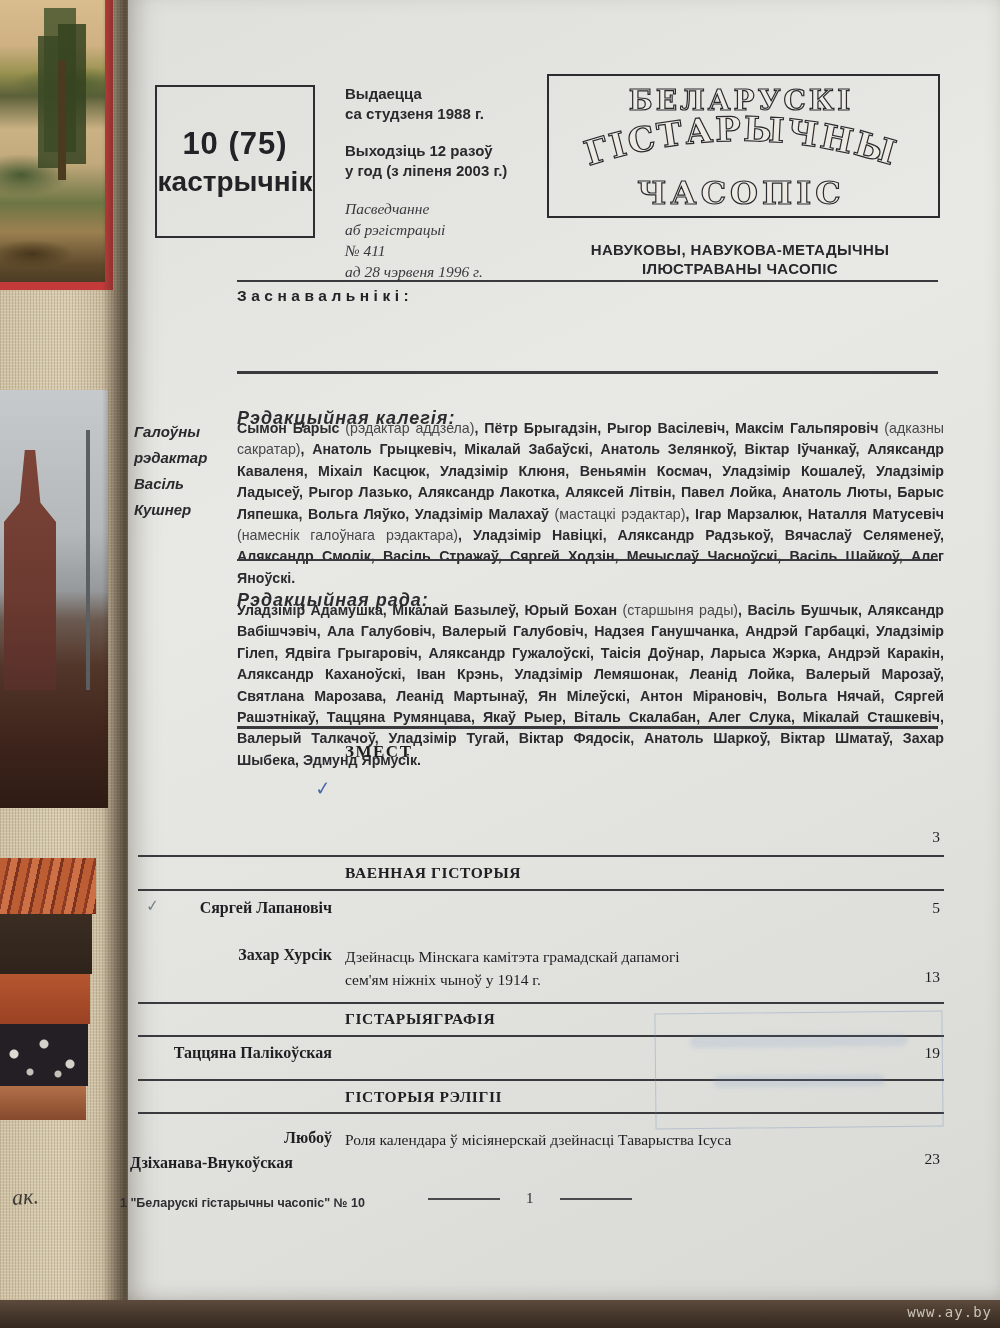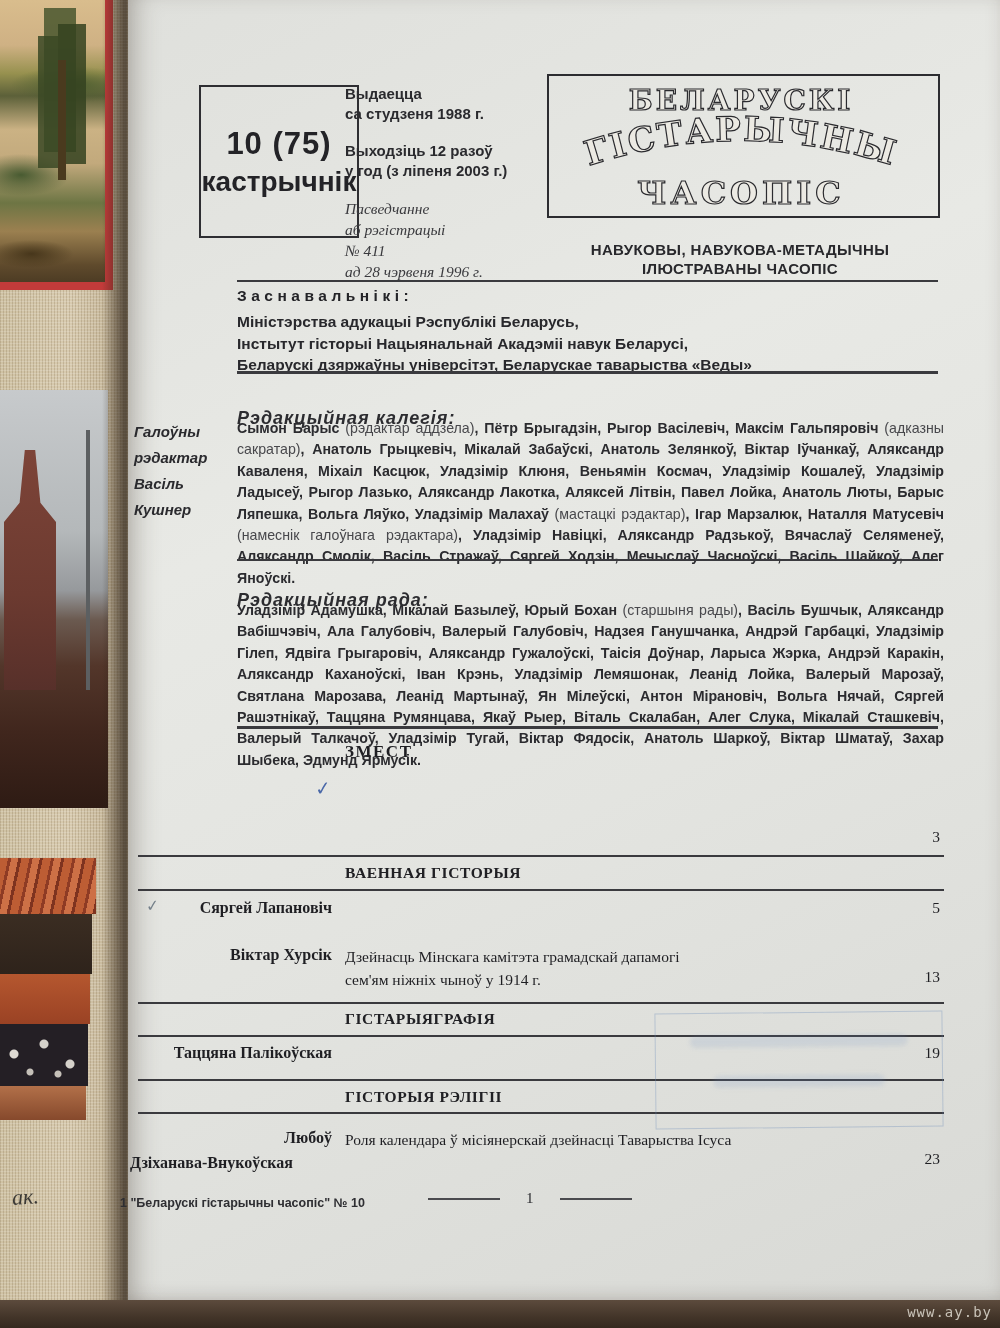--- a/index.html
+++ b/index.html
@@ -90,21 +90,20 @@
   }
 
   .rule{background:#3a3a3e;}
 
   
   .issue-box{
     left:27px;top:85px;width:156px;height:149px;
     border:2.5px solid #2e2e32;
     display:flex;flex-direction:column;align-items:center;justify-content:center;
     gap:4px;
-    margin-left:44px;
   }
   .issue-box .num{font-size:31px;font-weight:700;letter-spacing:1px;color:#232327;}
   .issue-box .mon{font-size:28px;font-weight:700;color:#232327;}
 
   .pubinfo{left:217px;top:84px;width:190px;}
   .pubinfo .b{font-size:15px;font-weight:700;line-height:20px;color:#2a2a2e;}
   .pubinfo .gap{height:17px;}
   .pubinfo .cert{font-family:"Liberation Serif",serif;font-style:italic;font-size:15.5px;line-height:21px;color:#3a3a3e;}
 
   .masthead-box{
@@ -213,25 +212,20 @@
       <text x="192" y="128" text-anchor="middle" font-size="32" letter-spacing="4">ЧАСОПІС</text>
     </svg>
   </div>
   <div class="abs masthead-sub">
     <div>НАВУКОВЫ, НАВУКОВА-МЕТАДЫЧНЫ</div>
     <div>ІЛЮСТРАВАНЫ ЧАСОПІС</div>
   </div>
 
   <div class="abs rule" style="left:109px;top:280px;width:701px;height:2px;"></div>
   <div class="abs founders-heading">Заснавальнікі:</div>
-  <div class="abs founders">
-    <div>Міністэрства адукацыі Рэспублікі Беларусь,</div>
-    <div>Інстытут гісторыі Нацыянальнай Акадэміі навук Беларусі,</div>
-    <div>Беларускі дзяржаўны універсітэт, Беларускае таварыства «Веды»</div>
-  </div>
   <div class="abs rule" style="left:109px;top:371px;width:701px;height:3px;"></div>
 
   <div class="abs sec-heading-it" style="left:109px;top:392px;">Рэдакцыйная калегія:</div>
   <div class="abs chief-label">
     <div>Галоўны</div>
     <div>рэдактар</div>
     <div>Васіль</div>
     <div>Кушнер</div>
   </div>
   <div class="abs members" style="left:109px;top:418px;">Сымон Барыс <span class="paren">(рэдактар аддзела)</span>, Пётр Брыгадзін, Рыгор Васілевіч, Максім Гальпяровіч <span class="paren">(адказны сакратар)</span>, Анатоль Грыцкевіч, Мікалай Забаўскі, Анатоль Зелянкоў, Віктар Іўчанкаў, Аляксандр Каваленя, Міхаіл Касцюк, Уладзімір Клюня, Веньямін Космач, Уладзімір Кошалеў, Уладзімір Ладысеў, Рыгор Лазько, Аляксандр Лакотка, Аляксей Літвін, Павел Лойка, Анатоль Люты, Барыс Ляпешка, Вольга Ляўко, Уладзімір Малахаў <span class="paren">(мастацкі рэдактар)</span>, Ігар Марзалюк, Наталля Матусевіч <span class="paren">(намеснік галоўнага рэдактара)</span>, Уладзімір Навіцкі, Аляксандр Радзькоў, Вячаслаў Селяменеў, Аляксандр Смолік, Васіль Стражаў, Сяргей Ходзін, Мечыслаў Часноўскі, Васіль Шайкоў, Алег Яноўскі.</div>
@@ -249,21 +243,21 @@
   <div class="abs serif pageno" style="left:762px;top:828px;">3</div>
 
   <div class="abs rule" style="left:10px;top:855px;width:806px;height:2px;"></div>
   <div class="abs serif toc-section" style="left:217px;top:864px;">ВАЕННАЯ ГІСТОРЫЯ</div>
   <div class="abs rule" style="left:10px;top:889px;width:806px;height:1.5px;"></div>
 
   <div class="abs serif check" style="left: 18px; top: 896px; font-size: 16px; color: rgb(117, 128, 138);">✓</div>
   <div class="abs serif author" style="left:0;top:899px;width:204px;">Сяргей Лапановіч</div>
   <div class="abs serif pageno" style="left:762px;top:899px;">5</div>
 
-  <div class="abs serif author" style="left:0;top:946px;width:204px;">Віктар Хурсік</div>
+  <div class="abs serif author" style="left:0;top:946px;width:204px;">Захар Хурсік</div>
   <div class="abs serif title" style="left:217px;top:946px;width:560px;">
     <div>Дзейнасць Мінскага камітэта грамадскай дапамогі</div>
     <div>сем'ям ніжніх чыноў у 1914 г.</div>
   </div>
   <div class="abs serif pageno" style="left:762px;top:968px;">13</div>
 
   <div class="abs rule" style="left:10px;top:1002px;width:806px;height:1.5px;"></div>
   <div class="abs serif toc-section" style="left:217px;top:1010px;">ГІСТАРЫЯГРАФІЯ</div>
   <div class="abs rule" style="left:10px;top:1035px;width:806px;height:1.5px;"></div>
 

